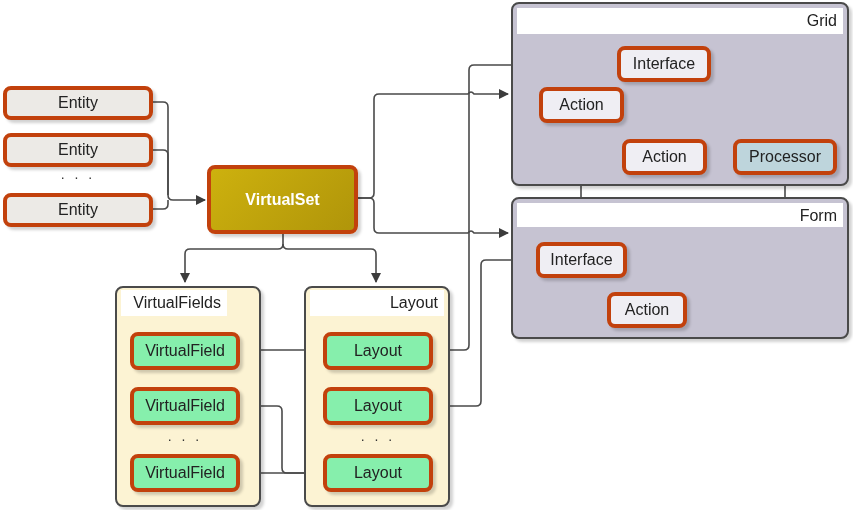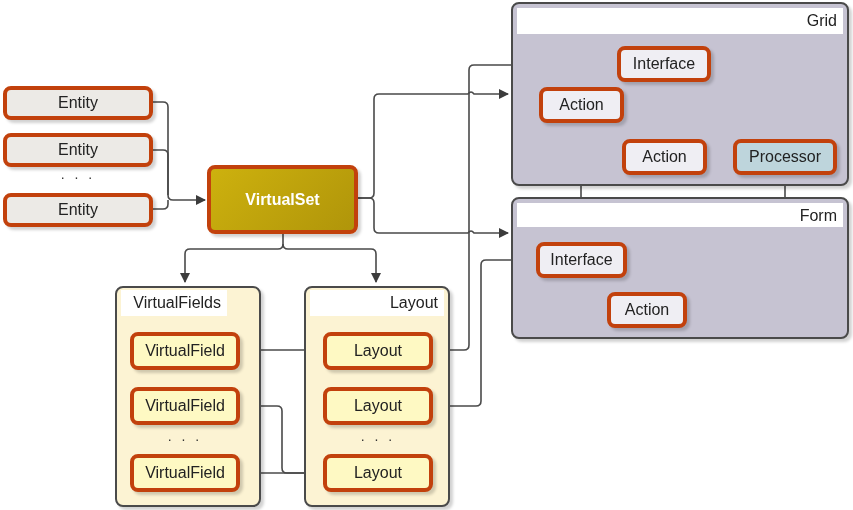--- a/index.html
+++ b/index.html
@@ -15,21 +15,21 @@
   .cont-header {
     background: #ffffff; color: #222; font-size: 16px;
     text-align: right; padding-right: 6px; line-height: 26px;
   }
   .node {
     border: 4px solid #c2410c; border-radius: 8px; background: #eceae6;
     font-size: 16px; color: #222; display: flex; align-items: center;
     justify-content: center; box-shadow: 3px 3px 3px rgba(0,0,0,0.18);
   }
   .node.light { background: #efeef3; }
-  .node.vf { background: #fef9c3; }
+  .node.vf { background: #86efac; }
   .node.proc { background: #bed5dc; }
   .node.vset {
     background: linear-gradient(135deg, #cdb10e 0%, #b0950a 100%);
     color: #ffffff; font-weight: bold; font-size: 16px;
   }
   .dots { font-size: 14px; color: #333; letter-spacing: 3px; text-align: center; }
   svg.links { position: absolute; left: 0; top: 0; pointer-events: none; }
 </style>
 </head>
 <body>

